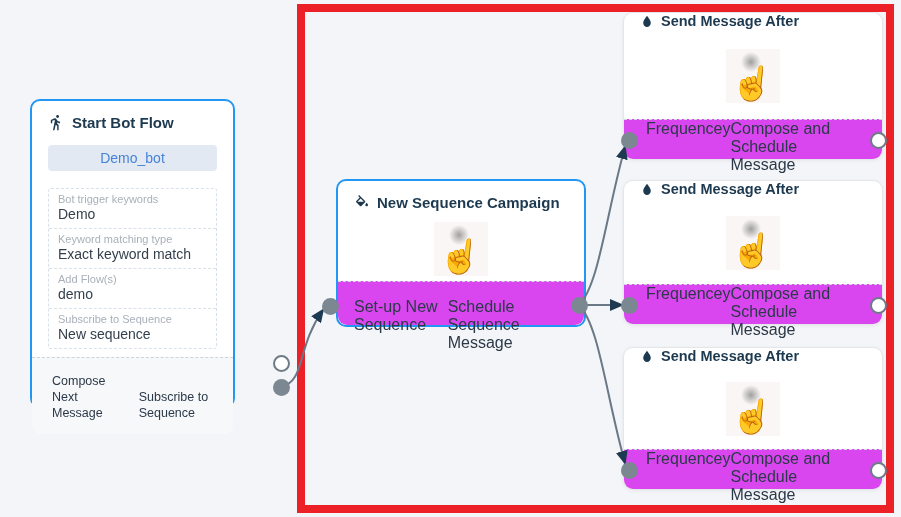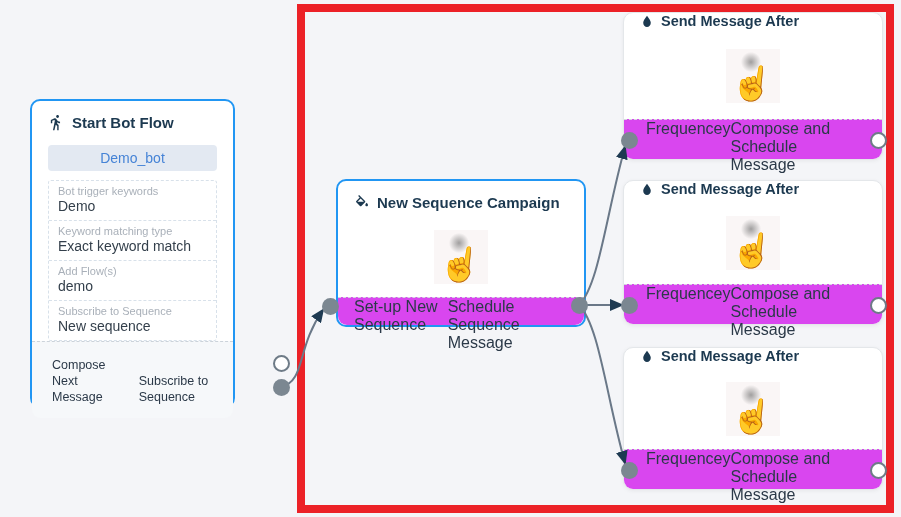--- a/index.html
+++ b/index.html
@@ -42,35 +42,35 @@
     justify-content: space-between; font-size: 16px; color: #2b3948;
   }
 
   
   .start-node { left: 30px; top: 99px; width: 205px; height: 309px; }
   .bot-btn {
     margin: 9px 16px 9px; padding: 5px 0; background: #e3e9f2; color: #4583d6;
     border: none; border-radius: 4px; font-size: 14px; text-align: center;
     font-family: inherit; cursor: pointer;
   }
-  .fields { margin: 0 16px; border: 1px dashed #d8e1ea; border-radius: 3px; }
+  .fields { margin: 8px 16px; border: 1px dashed #d8e1ea; border-radius: 3px; }
   .field { padding: 3px 9px 5px; border-bottom: 1px dashed #d8e1ea; cursor: pointer; }
   .field:last-child { border-bottom: none; }
   .field-label { font-size: 11px; color: #a9b0b9; line-height: 14px; }
   .field-value { font-size: 14px; color: #333f4b; line-height: 17px; }
   .start-footer {
     margin-top: auto; border-top: 1px dashed #ccd3da; background: #f6f8fa;
     border-radius: 0 0 8px 8px; padding: 15px 20px 13px;
     display: flex; flex-direction: row; gap: 8px; align-items: flex-end;
   }
   .out-row { font-size: 12.5px; color: #2b3948; line-height: 16px; }
 
   
   .campaign-node { left: 336px; top: 179px; width: 250px; height: 148px; }
-  .campaign-node .node-footer { height: 28px; padding: 0 12px 0 16px; }
+  .campaign-node .node-footer { height: 44px; padding: 16px 12px 0 16px; }
 
   
   .send-node { left: 623px; width: 260px; }
   .send-node .node-header { font-size: 14.5px; padding: 0 16px 4px; }
   .send-node .node-footer { height: 40px; padding: 0 20px 0 22px; }
   .send-1 { top: 12px;  height: 148px; }
   .send-2 { top: 180px; height: 145px; }
   .send-3 { top: 347px; height: 143px; }
 
   

